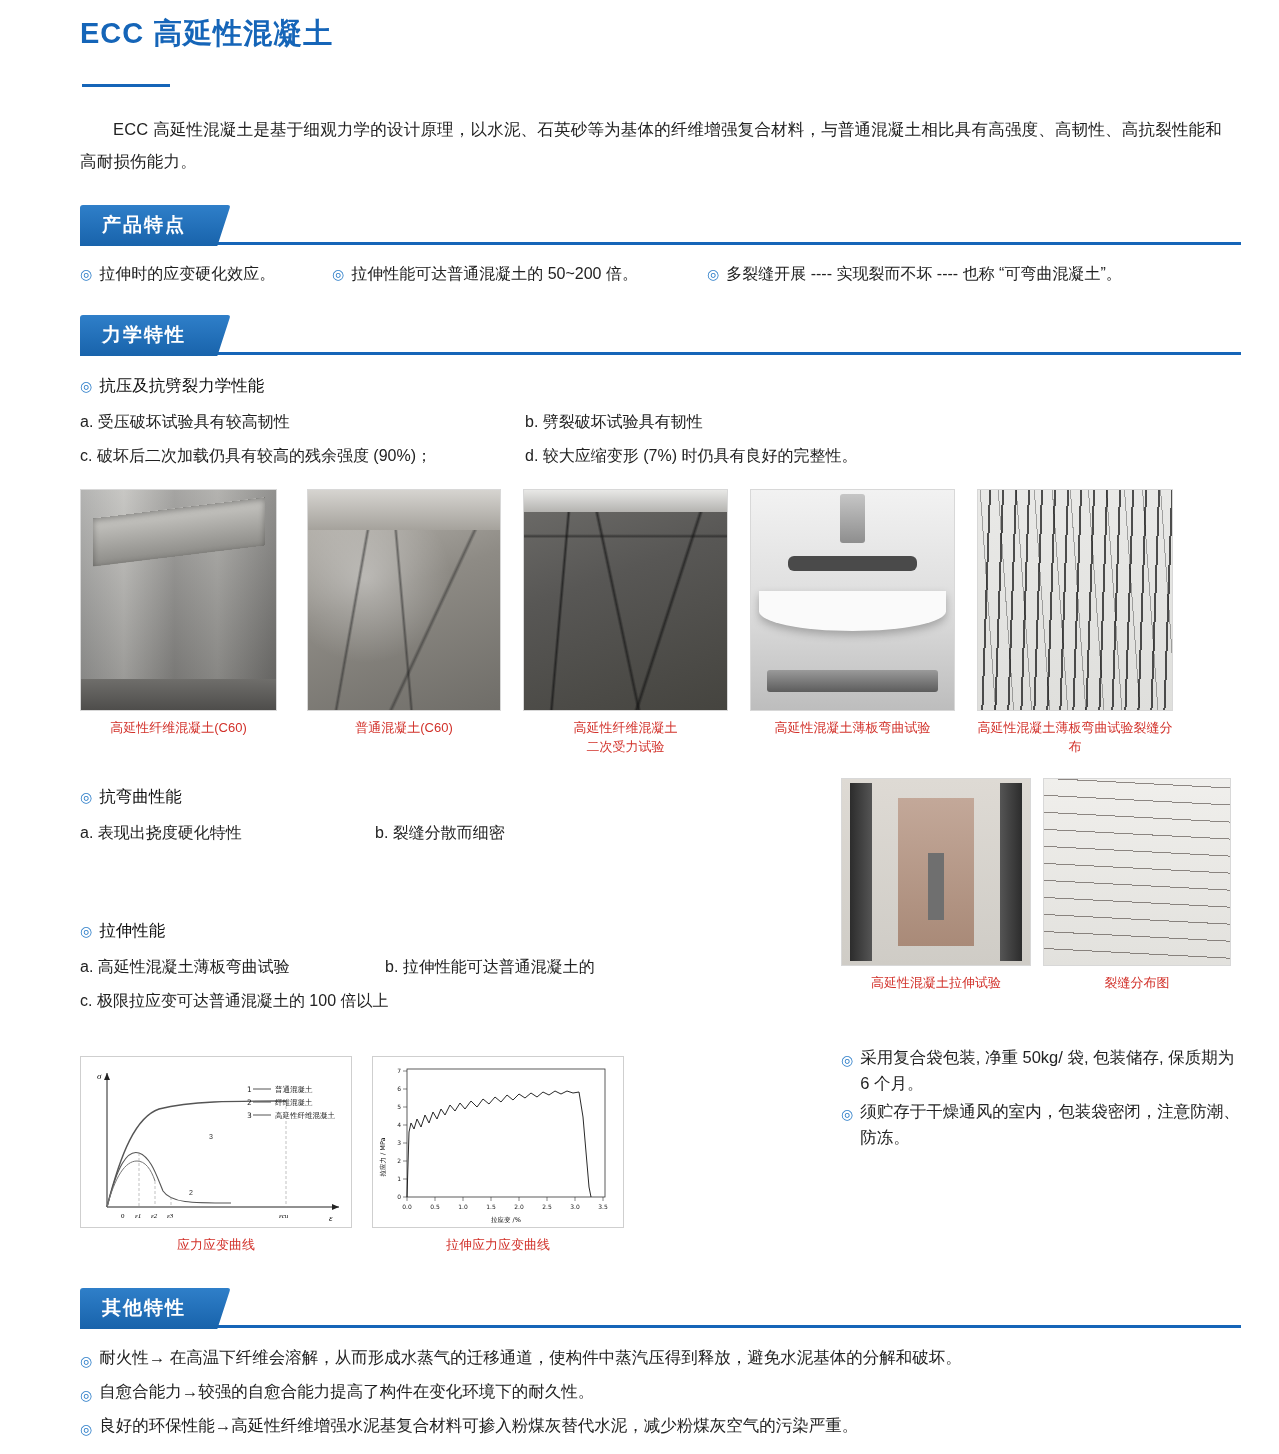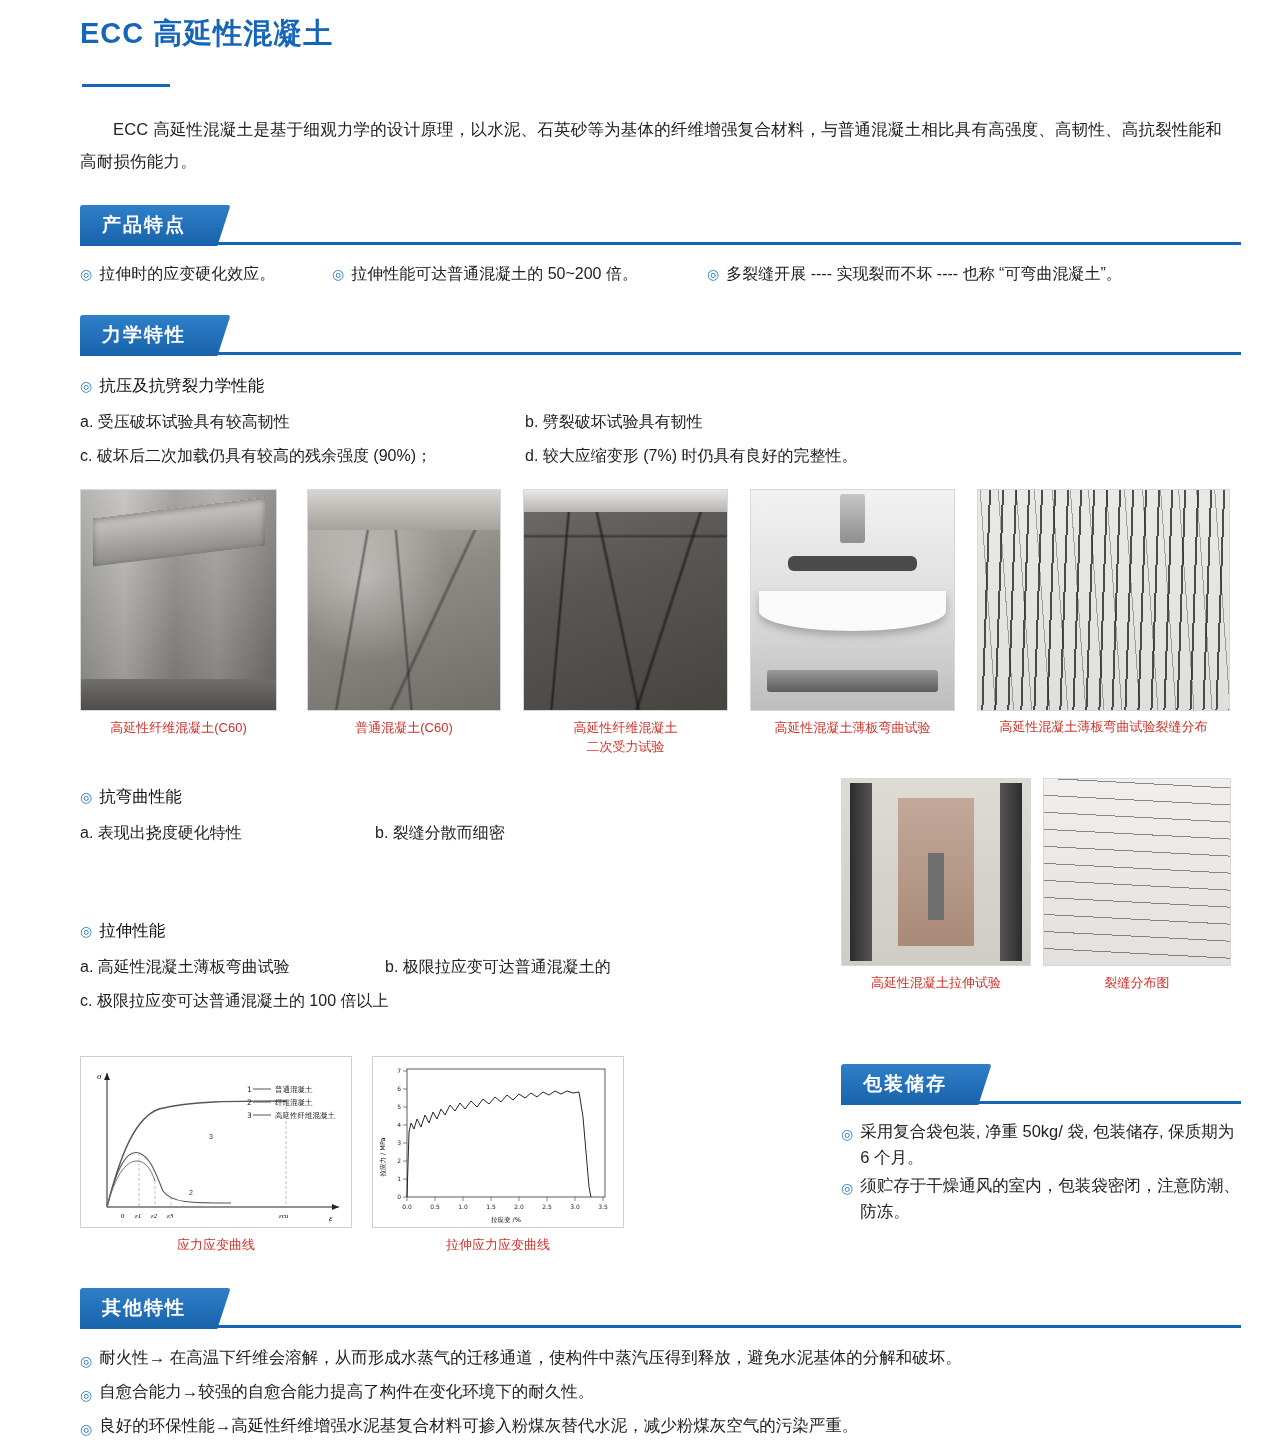--- a/index.html
+++ b/index.html
@@ -395,21 +395,21 @@
     <div class="fig" style="width:205px;">
       <div class="frame" style="height:222px;">
         <div class="ph ph-bend">
           <div class="bend-head"></div>
           <div class="bend-arm"></div>
         </div>
       </div>
       <div class="cap">高延性混凝土薄板弯曲试验</div>
     </div>
 
-    <div class="fig" style="width:253px;font-family:Liberation Mono, monospace;">
+    <div class="fig" style="width:196px;">
       <div class="frame" style="height:222px;">
         <div class="ph ph-crackmap"></div>
       </div>
       <div class="cap">高延性混凝土薄板弯曲试验裂缝分布</div>
     </div>
 
   </div>
 
   <div class="two-col" style="margin-top:10px;">
     <div class="col-left">
@@ -424,21 +424,21 @@
       </div>
 
       <div style="height:56px;"></div>
 
       <div class="sub-head">
         <span class="circ">◎</span>
         <span>拉伸性能</span>
       </div>
       <div class="lettered">
         <div style="width:305px;">a. 高延性混凝土薄板弯曲试验</div>
-        <div>b. 极限拉应变可达普通混凝土的</div>
+        <div>b. 拉伸性能可达普通混凝土的</div>
       </div>
       <div class="lettered">
         <div>c. 极限拉应变可达普通混凝土的 100 倍以上</div>
       </div>
 
     </div>
 
     <div class="col-right" style="padding-top:12px;">
       <div class="img-strip" style="margin-top:0; gap:12px;">
         <div class="fig" style="width:190px;">
@@ -551,24 +551,20 @@
               <text x="133" y="165" font-size="6.5" font-family="'DejaVu Sans',sans-serif" text-anchor="middle">拉应变 /%</text>
               <polyline fill="none" stroke="#111" stroke-width="0.9" points="34,140 36,75 38,66 41,72 44,62 48,70 52,58 56,66 60,55 64,62 68,52 72,58 77,48 82,54 87,46 92,52 98,44 104,50 110,42 116,47 122,40 128,45 134,38 140,43 146,37 152,41 158,36 164,40 170,35 176,38 182,34 188,37 194,34 200,36 206,35 210,60 213,95 216,130 218,140"></polyline>
             </svg>
           </div>
           <div class="chart-cap">拉伸应力应变曲线</div>
         </div>
       </div>
     </div>
 
     <div class="col-right">
-      <div class="section-head" style="margin-top:34px;">
-        <span class="tag">包装储存</span>
-        <div class="bar"></div>
-      </div>
       <div class="pack-list">
         <div class="bullet">
           <span class="circ" style="line-height:33px;">◎</span>
           <span>采用复合袋包装, 净重 50kg/ 袋, 包装储存, 保质期为 6 个月。</span>
         </div>
         <div class="bullet">
           <span class="circ" style="line-height:33px;">◎</span>
           <span>须贮存于干燥通风的室内，包装袋密闭，注意防潮、防冻。</span>
         </div>
       </div>

